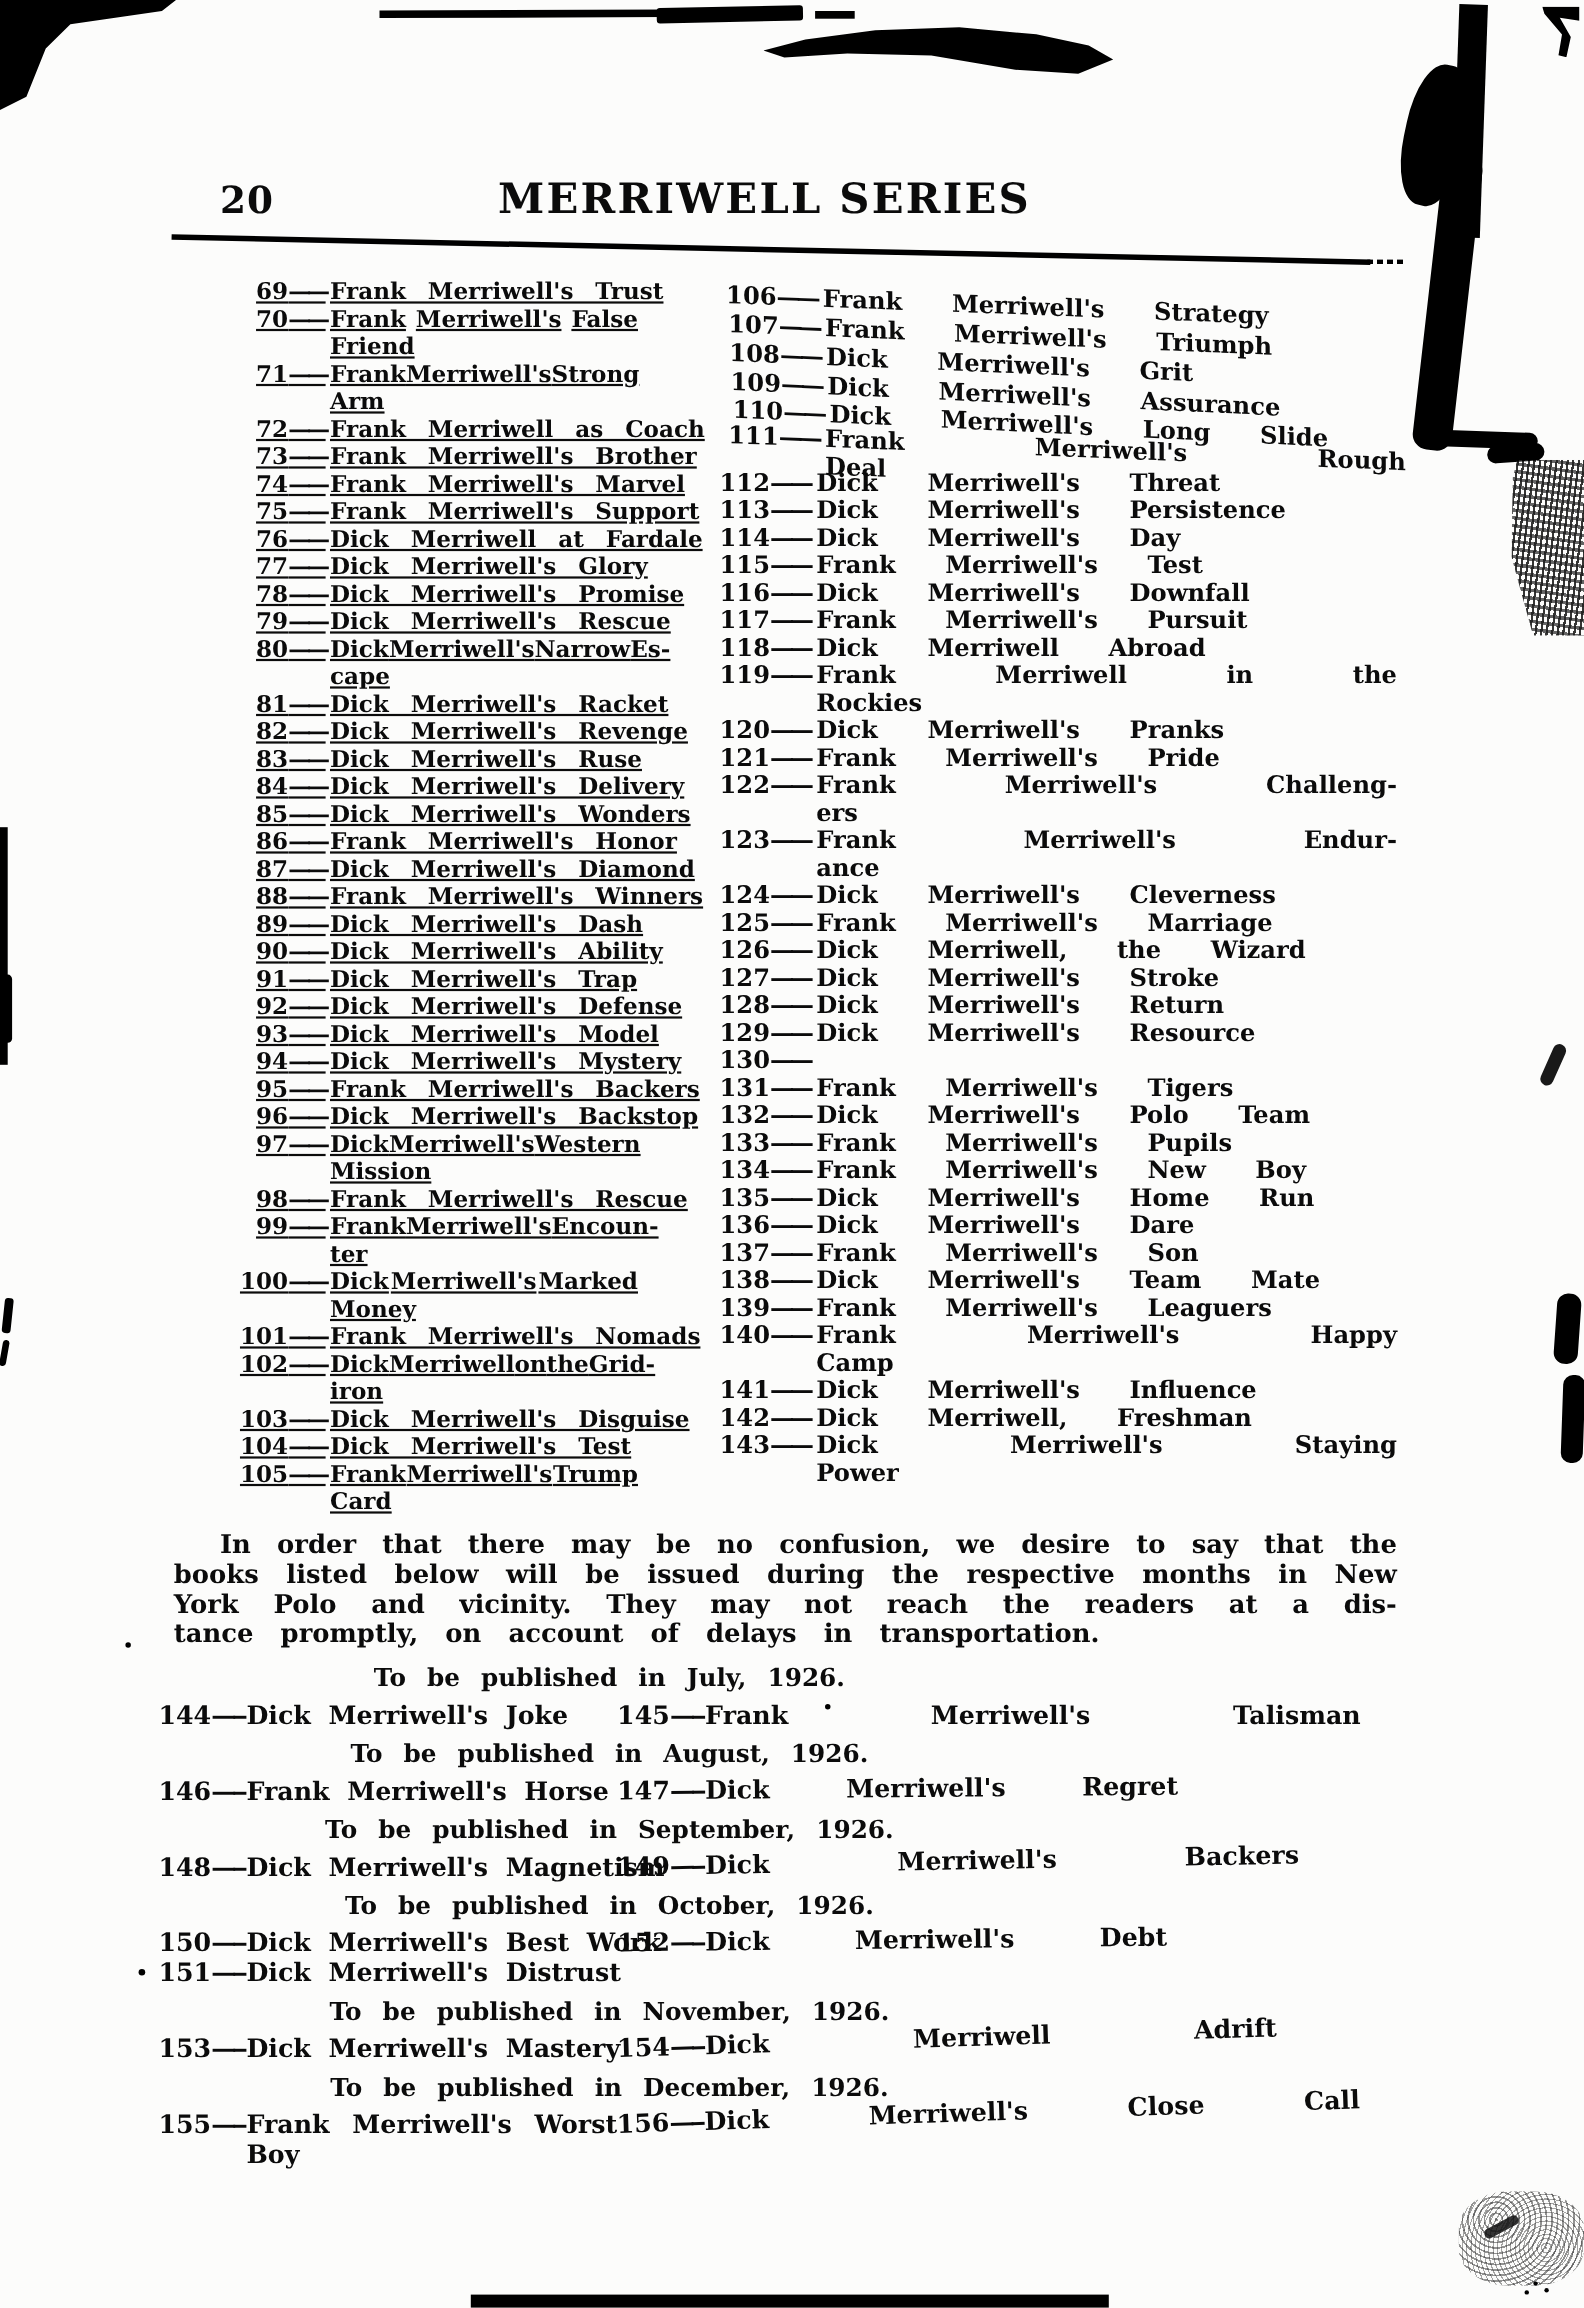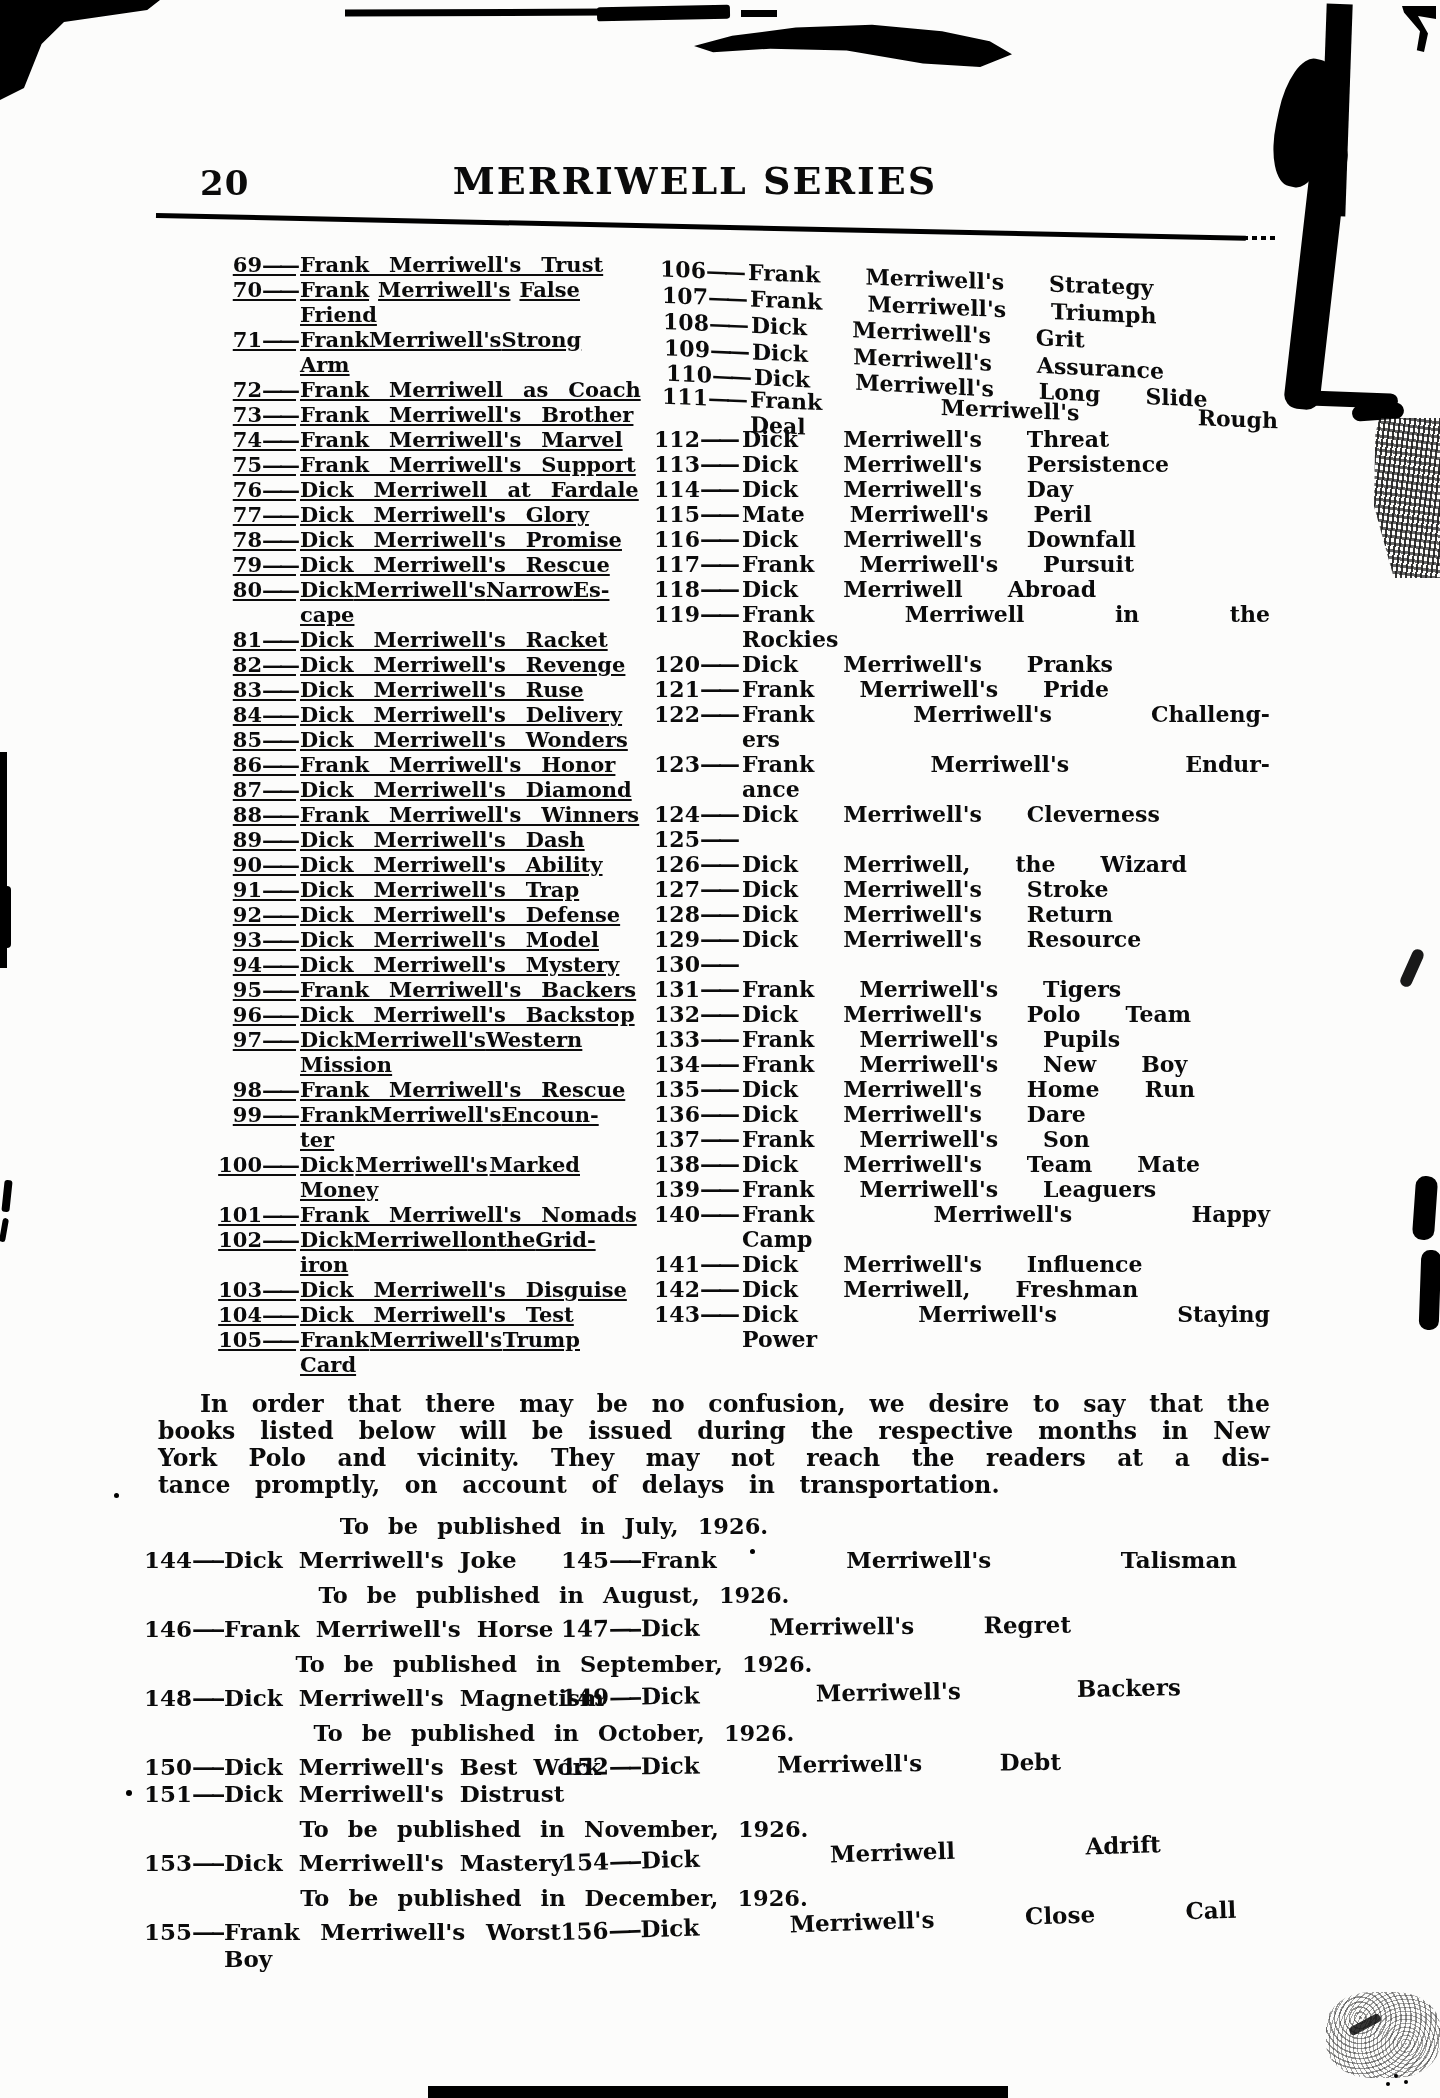--- a/index.html
+++ b/index.html
@@ -506,21 +506,21 @@
           <span class="num">114</span>
           <span class="dash">——</span>
           <div class="title">
             <div class="line single">Dick Merriwell's Day</div>
           </div>
         </div>
         <div class="entry">
           <span class="num">115</span>
           <span class="dash">——</span>
           <div class="title">
-            <div class="line single">Mate Merriwell's Peril</div>
+            <div class="line single">Frank Merriwell's Test</div>
           </div>
         </div>
         <div class="entry">
           <span class="num">116</span>
           <span class="dash">——</span>
           <div class="title">
             <div class="line single">Dick Merriwell's Downfall</div>
           </div>
         </div>
         <div class="entry">
@@ -591,20 +591,23 @@
         <div class="entry">
           <span class="num">124</span>
           <span class="dash">——</span>
           <div class="title">
             <div class="line single">Dick Merriwell's Cleverness</div>
           </div>
         </div>
         <div class="entry">
           <span class="num">125</span>
           <span class="dash">——</span>
+          <div class="title">
+            <div class="line single">Frank Merriwell's Marriage</div>
+          </div>
         </div>
         <div class="entry">
           <span class="num">126</span>
           <span class="dash">——</span>
           <div class="title">
             <div class="line single">Dick Merriwell, the Wizard</div>
           </div>
         </div>
         <div class="entry">
           <span class="num">127</span>

